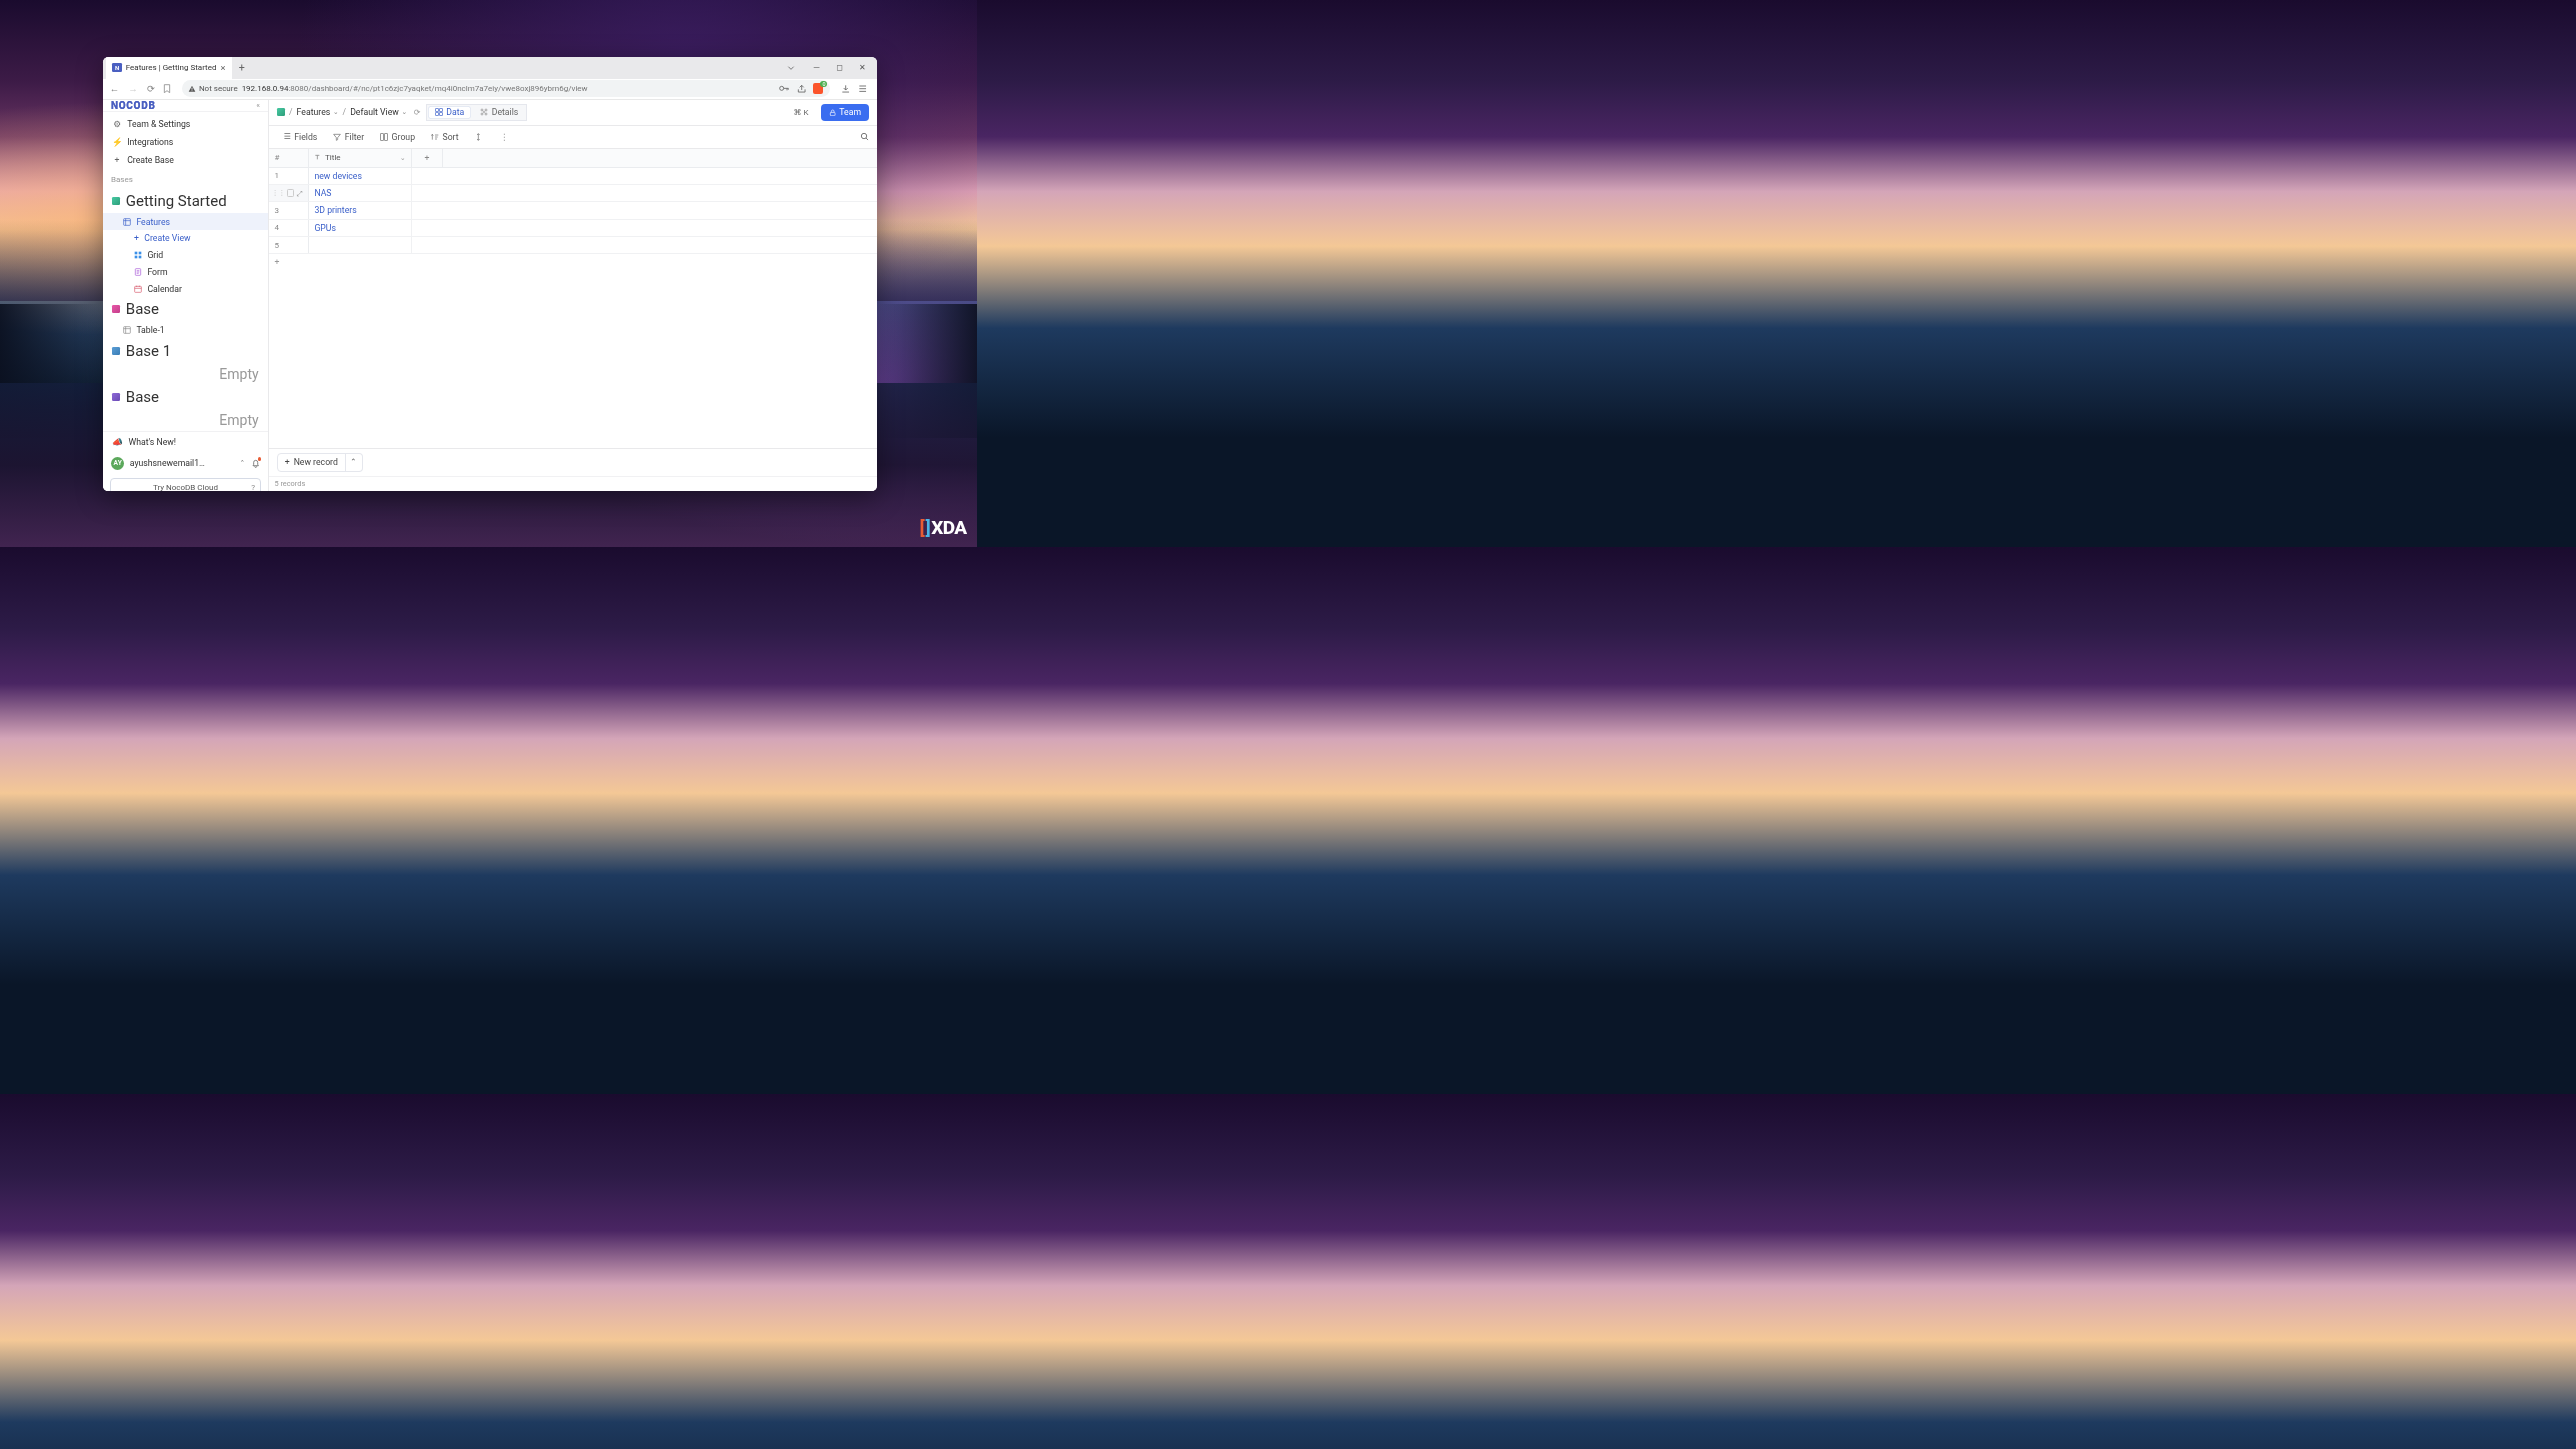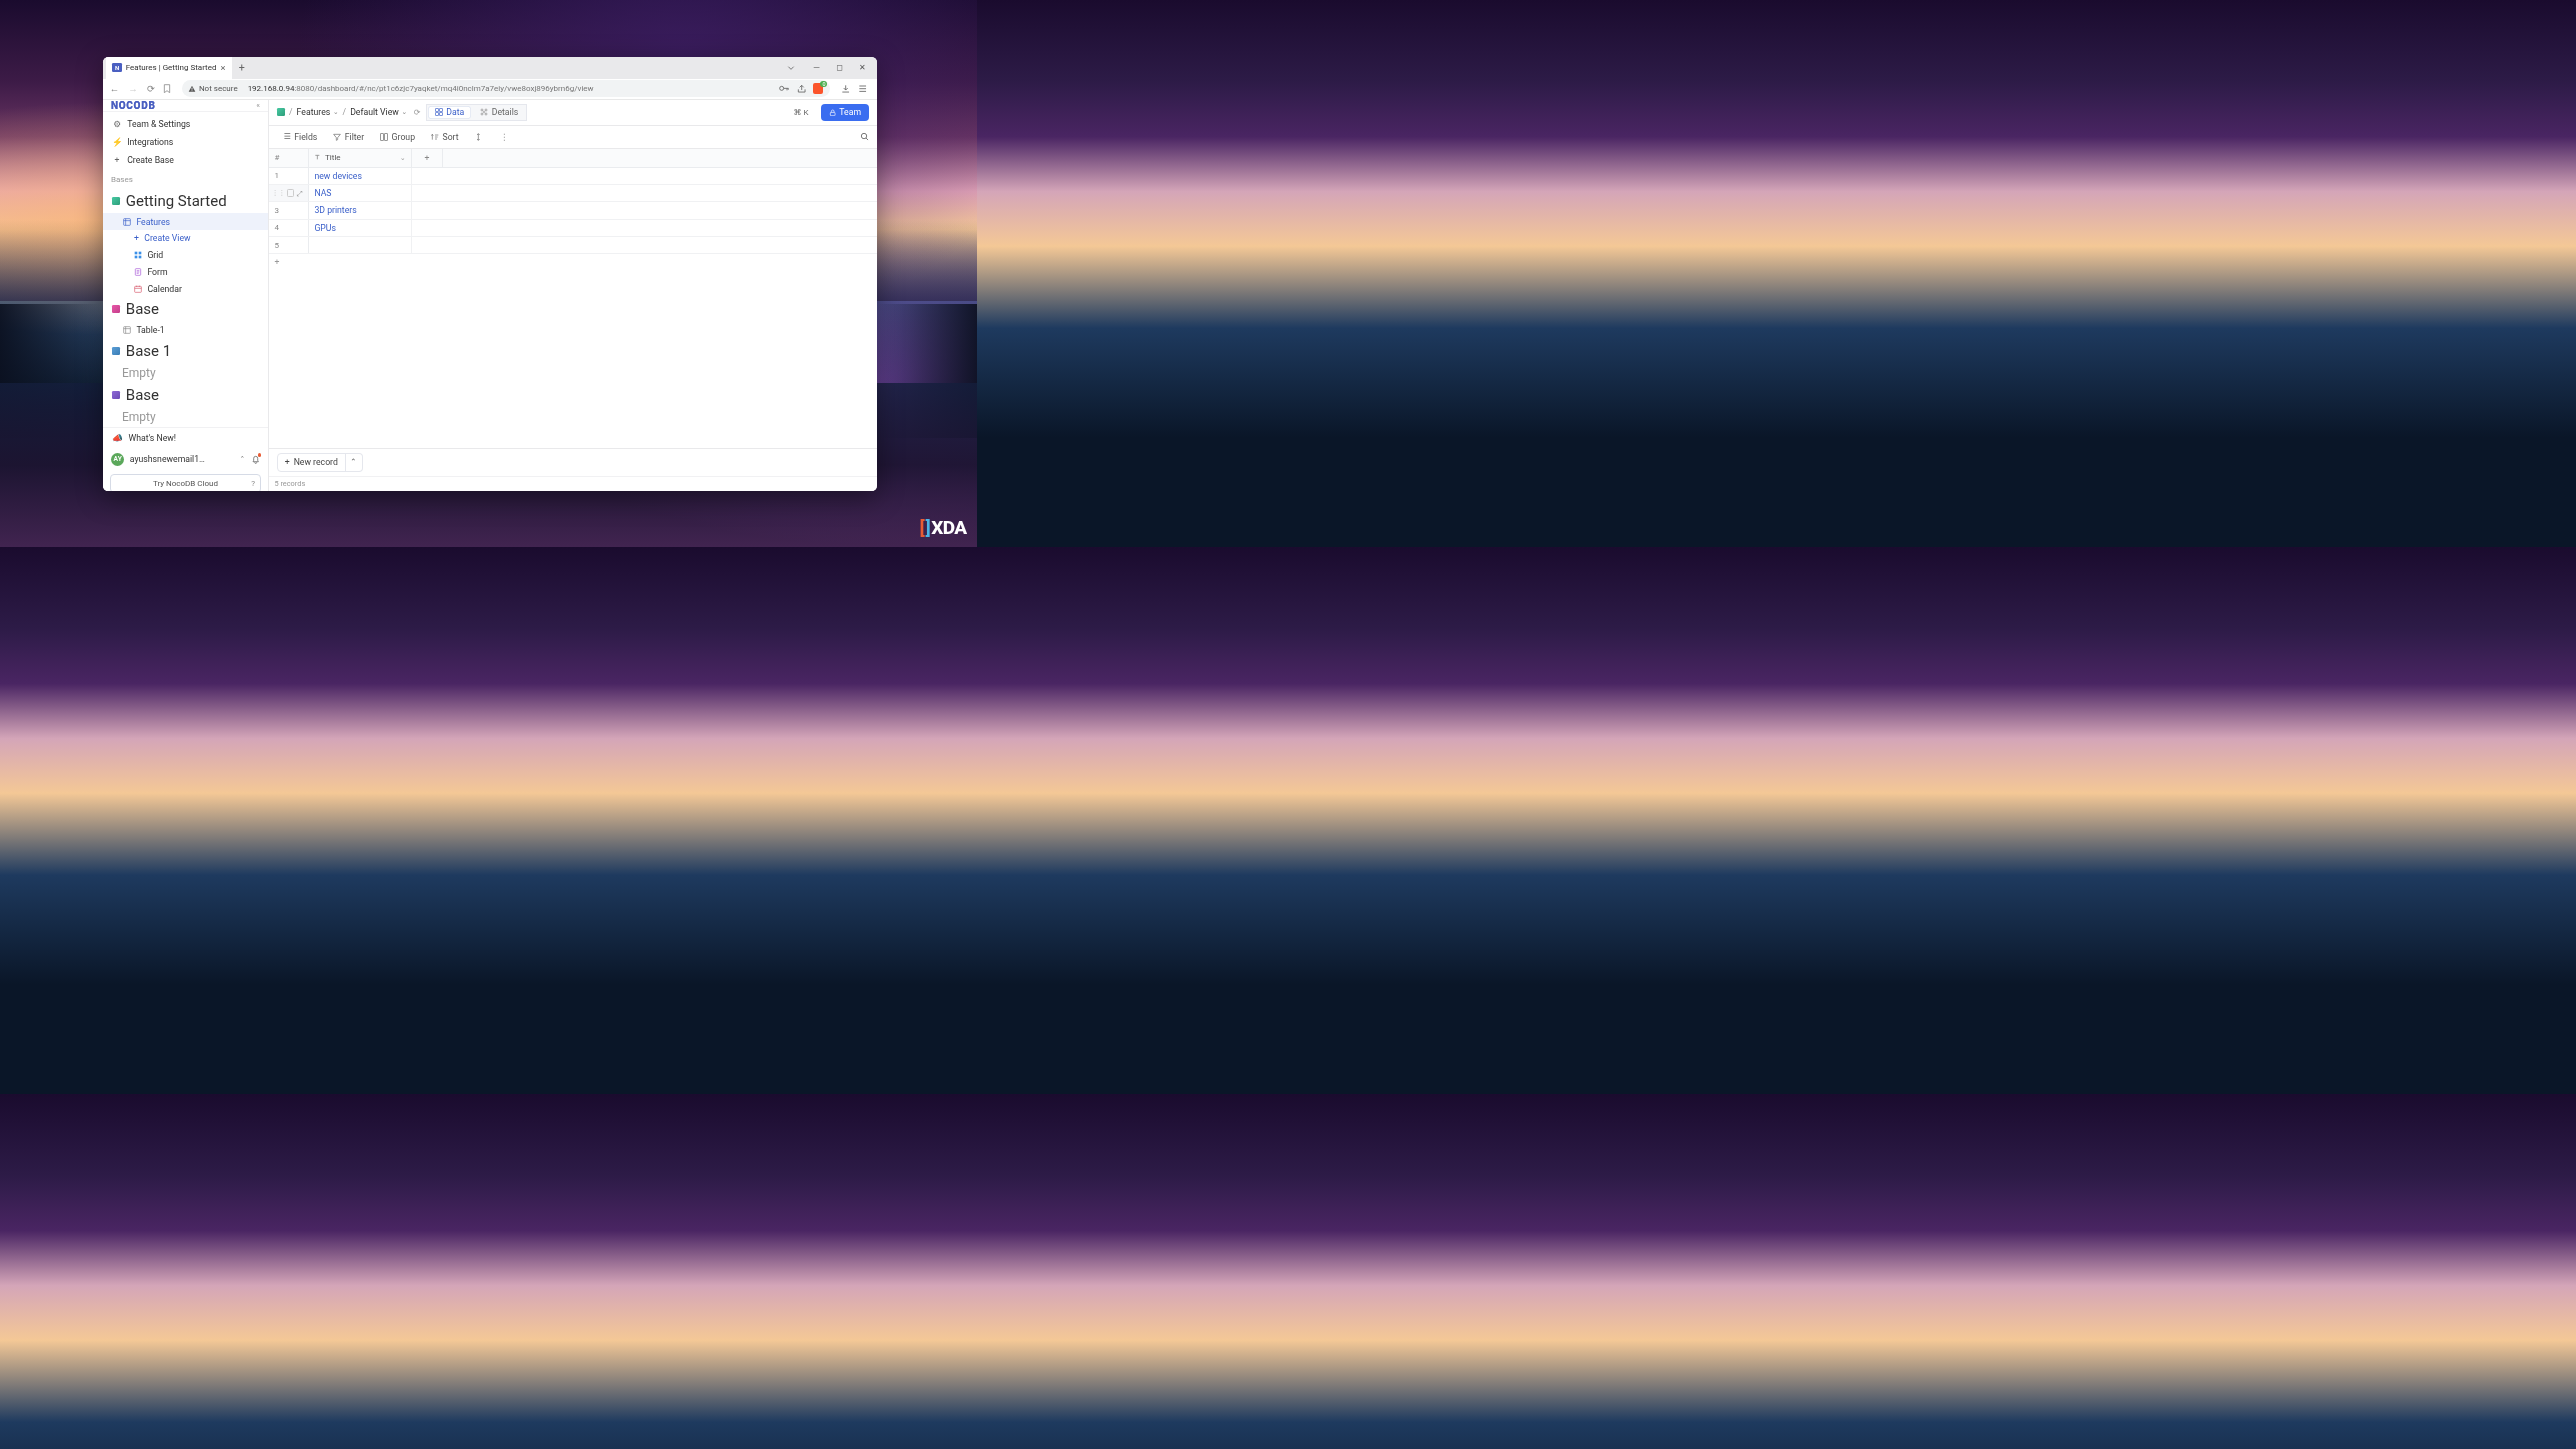--- a/index.html
+++ b/index.html
@@ -139,21 +139,21 @@
 .nav-btn.disabled { color: #ccc; }
 .bookmark-btn { color: #888; font-size: 8.7px; }
 .url-field {
   flex: 1;
   background: #f1f3f4;
   border-radius: 9.4px;
   height: 17.4px;
   display: flex;
   align-items: center;
   padding: 0 6.7px;
-  gap: 10px;
+  gap: 4px;
   font-size: 8px;
 }
 .security-chip {
   display: flex;
   align-items: center;
   gap: 2.7px;
   color: #555;
   font-size: 8px;
 }
 .url-text { color: #777; }
@@ -224,21 +224,21 @@
   font-size: 8.7px; color: #333;
 }
 .child-item.active { background: #eef2fb; color: #3a5fc9; }
 .child-item.active .icon { color: #3a5fc9; }
 .sub-item {
   display: flex; align-items: center; gap: 5.4px;
   padding: 3.4px 9.4px 3.4px 31px;
   font-size: 8.7px; color: #333;
 }
 .sub-item.link { color: #3a5fc9; }
-.empty-label { padding: 2.7px 9.4px 2.7px 19px; font-size: 12px; color: #999; }
+.empty-label { padding: 2.7px 9.4px 2.7px 19px; font-size: 14px; color: #999; text-align: right; }
 .sidebar-bottom { margin-top: auto; border-top: 0.7px solid #f1f1f3; }
 .whats-new { display: flex; align-items: center; gap: 5.4px; padding: 5.4px 9.4px; font-size: 8.7px; color: #333; }
 .user-row { display: flex; align-items: center; gap: 5.4px; padding: 4px 8px; font-size: 8.7px; color: #333; }
 .avatar { width: 13.4px; height: 13.4px; border-radius: 50%; background: #5ba85b; color: #fff; font-size: 6.7px; display: flex; align-items: center; justify-content: center; font-weight: 600; }
 .user-name { flex: 1; white-space: nowrap; overflow: hidden; text-overflow: ellipsis; }
 .bell { margin-left: auto; position: relative; color: #666; }
 .bell .dot { position: absolute; top: -1.3px; right: -1.3px; width: 3.4px; height: 3.4px; background: #e85c35; border-radius: 50%; }
 .cloud-btn {
   margin: 4px 6.7px 6.7px;
   border: 0.7px solid #d6dbe6;

